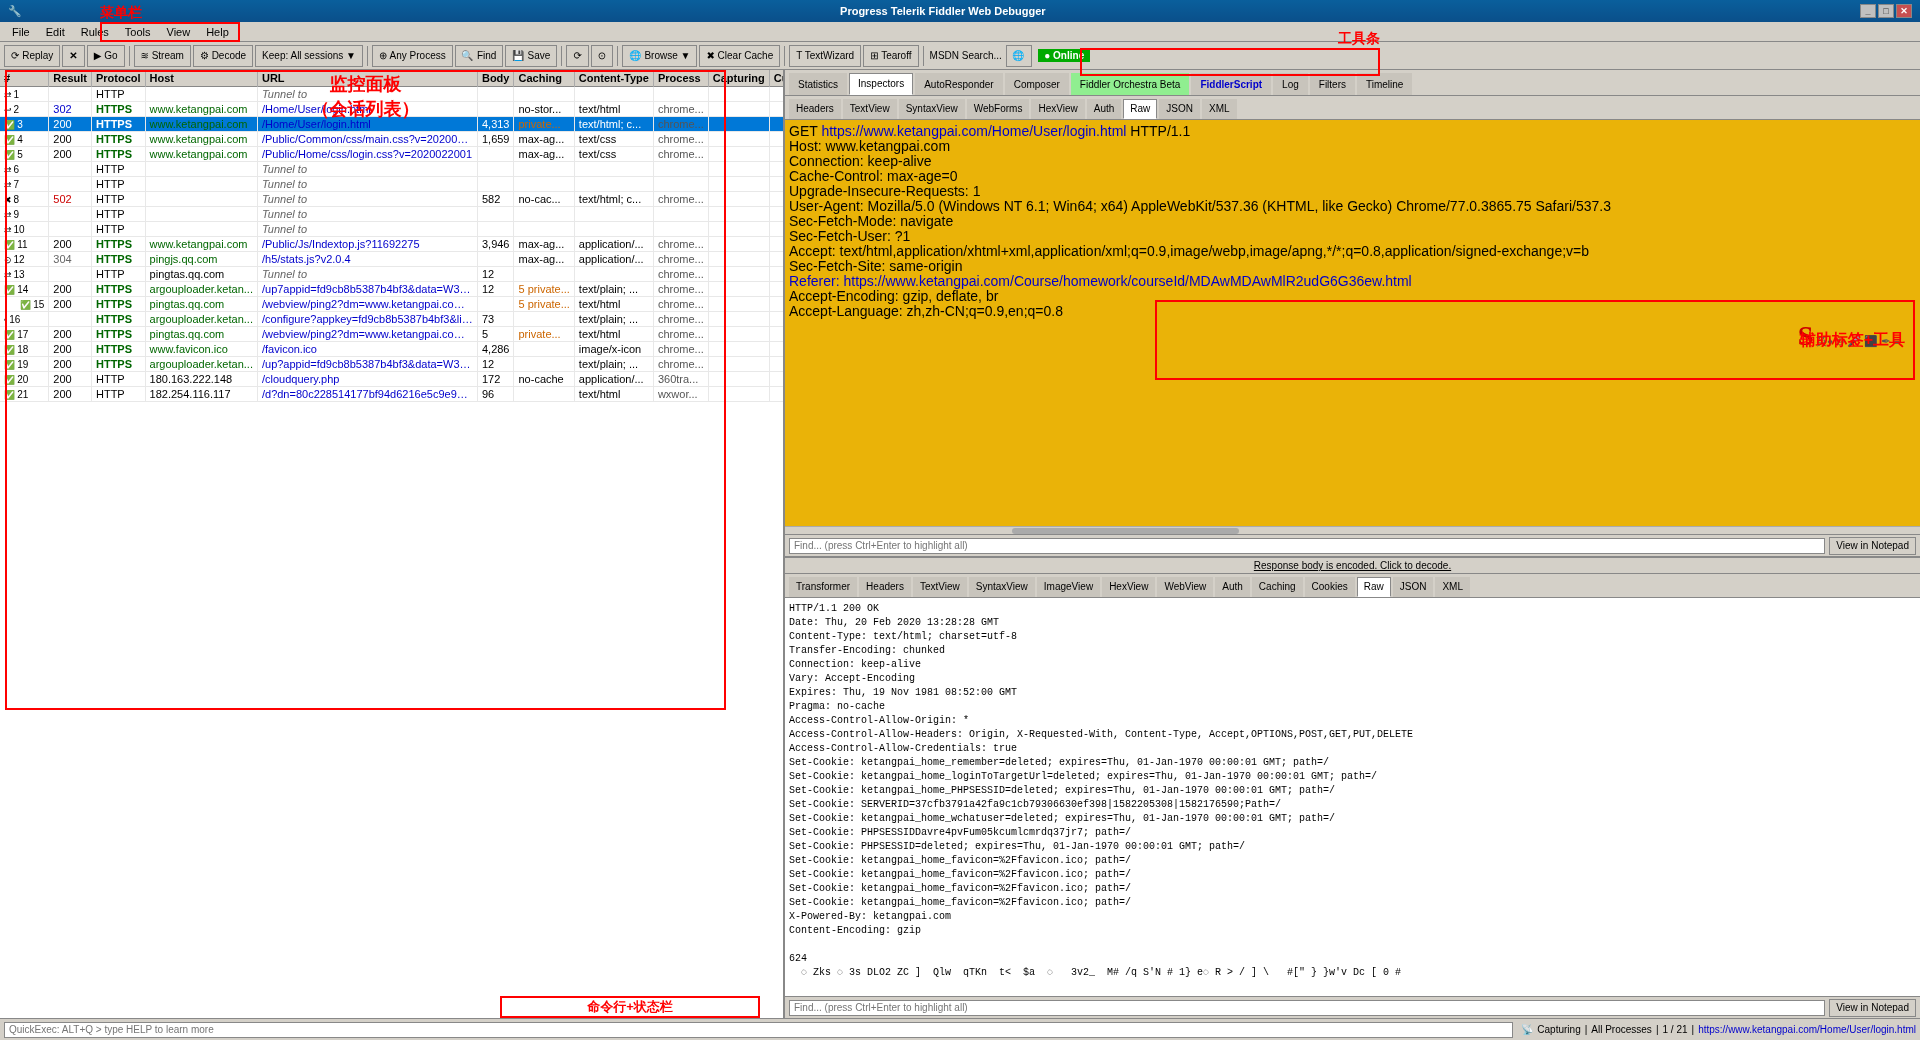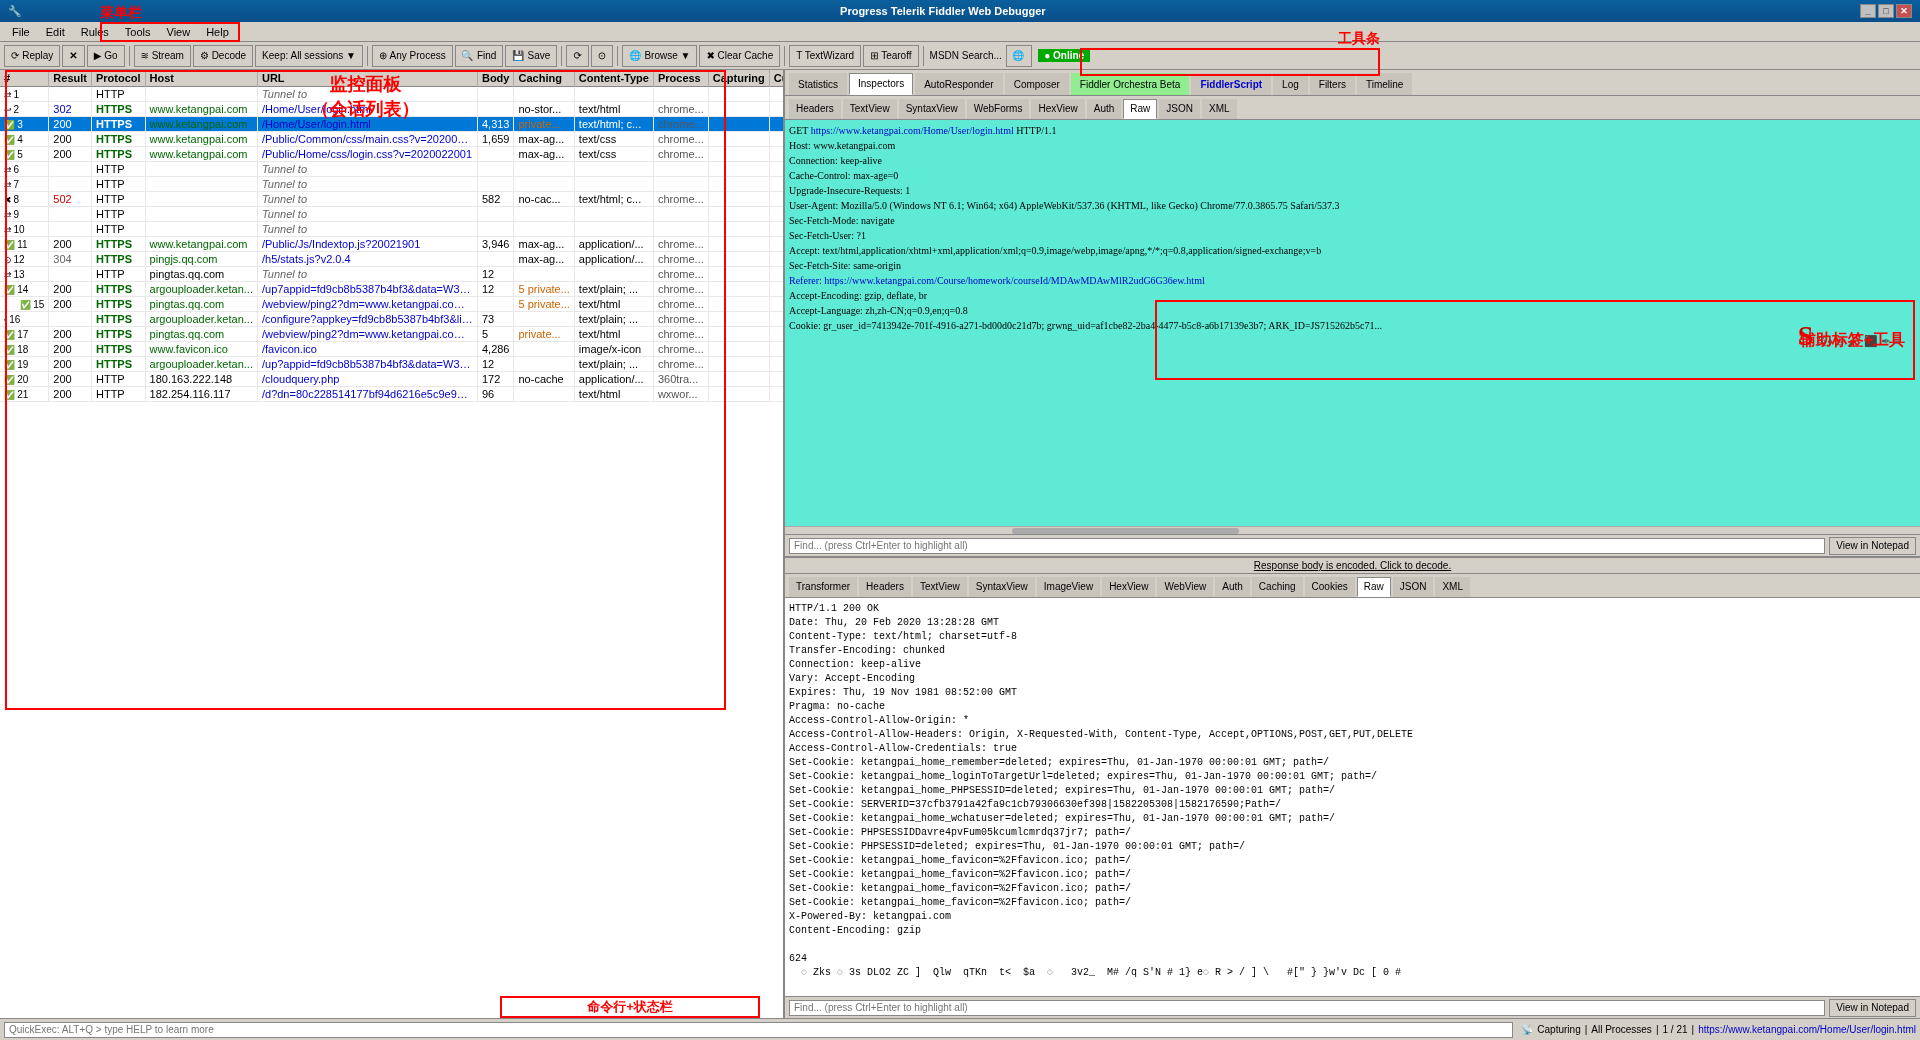--- a/index.html
+++ b/index.html
@@ -203,24 +203,24 @@
       align-items: center;
     }
     .req-tab.active {
       background: white;
       border: 1px solid #888;
       border-bottom: 1px solid white;
     }
     
     #request-content {
       flex: 1;
-      background: #5eead4;
+      background: #eab308;
       padding: 4px;
-      font-family: Liberation Serif, serif;
-      font-size: 10px;
+      font-family: Liberation Sans, sans-serif;
+      font-size: 14px;
       overflow: auto;
       min-height: 0;
     }
     #request-content .req-line { margin-bottom: 1px; line-height: 14px; }
     #request-content .req-url { color: #0000cc; }
     #request-content .req-key { color: #000; }
     
     #request-scrollbar {
       height: 8px;
       background: #d4d0c8;
@@ -581,21 +581,21 @@
     <td></td>
     <td></td>
   </tr>
               <tr>
     <td style="font-size:10px;">
       <span style="font-size:9px;margin-right:2px;">✅</span>11
     </td>
     <td style="">200</td>
     <td class="https">HTTPS</td>
     <td style="color:#006600;">www.ketangpai.com</td>
-    <td style="max-width:220px;overflow:hidden;text-overflow:ellipsis;color:#0000cc;">/Public/Js/Indextop.js?20021901</td>
+    <td style="max-width:220px;overflow:hidden;text-overflow:ellipsis;color:#0000cc;">/Public/Js/Indextop.js?11692275</td>
     <td>3,946</td>
     <td style="">max-ag...</td>
     <td>application/...</td>
     <td style="color:#555;">chrome...</td>
     <td></td>
     <td></td>
   </tr>
               <tr>
     <td style="font-size:10px;">
       <span style="font-size:9px;margin-right:2px;">⊙</span>12
@@ -786,21 +786,20 @@
           <div class="req-line">Cache-Control: max-age=0</div>
           <div class="req-line">Upgrade-Insecure-Requests: 1</div>
           <div class="req-line">User-Agent: Mozilla/5.0 (Windows NT 6.1; Win64; x64) AppleWebKit/537.36 (KHTML, like Gecko) Chrome/77.0.3865.75 Safari/537.3</div>
           <div class="req-line">Sec-Fetch-Mode: navigate</div>
           <div class="req-line">Sec-Fetch-User: ?1</div>
           <div class="req-line">Accept: text/html,application/xhtml+xml,application/xml;q=0.9,image/webp,image/apng,*/*;q=0.8,application/signed-exchange;v=b</div>
           <div class="req-line">Sec-Fetch-Site: same-origin</div>
           <div class="req-line"><span class="req-url">Referer: https://www.ketangpai.com/Course/homework/courseId/MDAwMDAwMlR2udG6G36ew.html</span></div>
           <div class="req-line">Accept-Encoding: gzip, deflate, br</div>
           <div class="req-line">Accept-Language: zh,zh-CN;q=0.9,en;q=0.8</div>
-          <div class="req-line">Cookie: gr_user_id=7413942e-701f-4916-a271-bd00d0c21d7b; grwng_uid=af1cbe82-2ba4-4477-b5c8-a6b17139e3b7; ARK_ID=JS715262b5c71...</div>
         </div>
         <div id="request-scrollbar" style="height:8px;background:#d4d0c8;border-top:1px solid #aaa;position:relative;">
           <div style="position:absolute;left:20%;width:20%;height:6px;top:1px;background:#aaa;border-radius:3px;"></div>
         </div>
         <div id="find-bar-top">
           <input type="text" style="flex: 1 1 0%; height: 16px; border: 1px solid rgb(136, 136, 136); padding: 0px 4px; font-size: 10px; color: rgb(136, 136, 136);" placeholder="Find... (press Ctrl+Enter to highlight all)">
           <button style="margin-left:4px;padding:1px 6px;font-size:10px;background:#d4d0c8;border:1px solid #888;cursor:pointer;height:18px;">View in Notepad</button>
         </div>
       </div>
 

